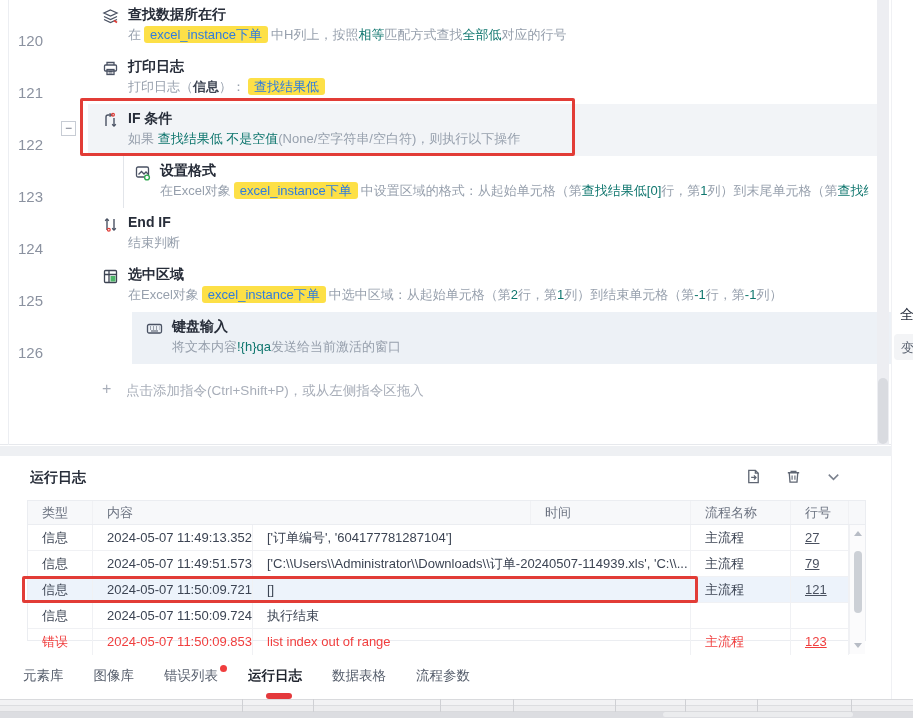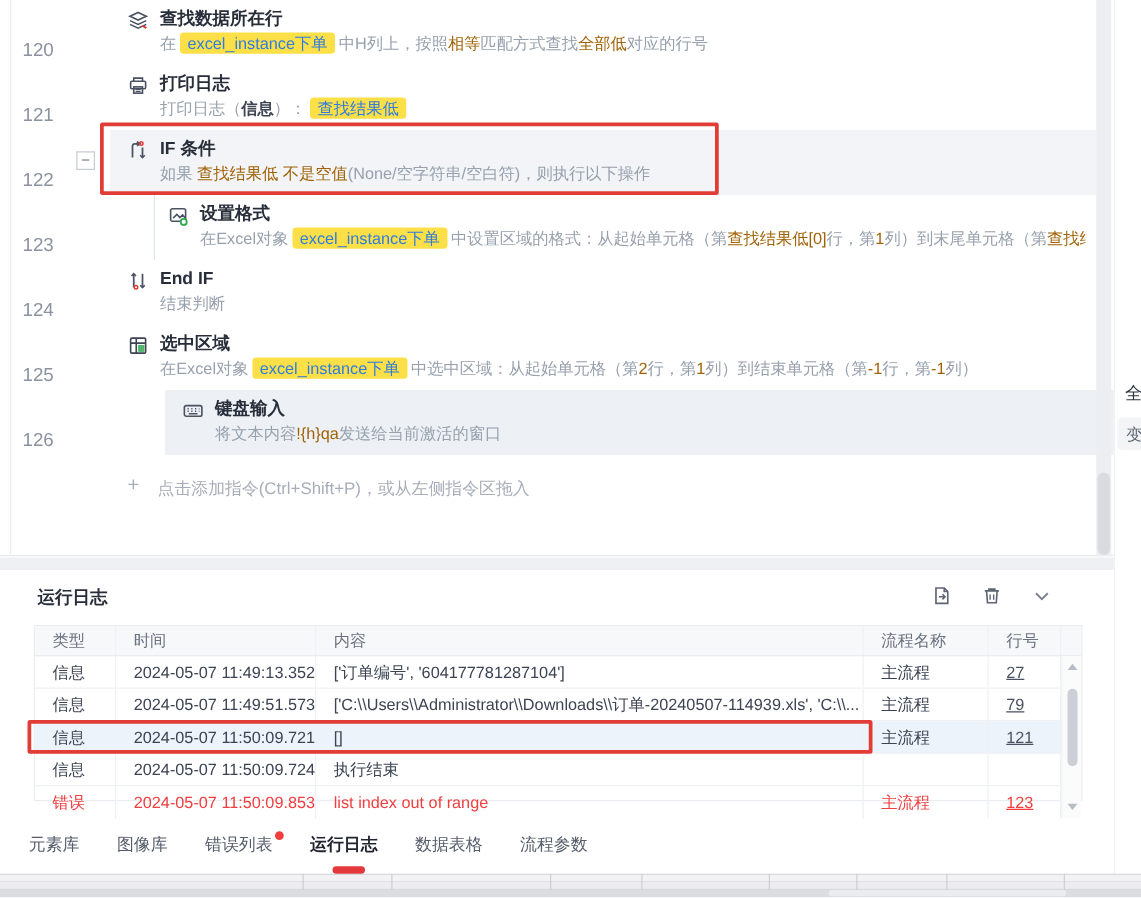--- a/index.html
+++ b/index.html
@@ -16,21 +16,21 @@
   .row-body.selected { background:#f2f4f7; }
   .row-body.selected2 { background:#edf1f6;margin-left:44px; }
   .row-icon { position:absolute; left:14px; top:8px; width:18px; height:18px; }
   .row-icon.indent { left:46px; }
   .row-icon svg { width:17px; height:17px; display:block; }
   .row-text { position:absolute; left:40px; top:4px; right:8px; }
   .row-text.indent { left:72px; }
   .row-title { font-size:14px; font-weight:700; color:#272d39; line-height:20px; }
   .row-desc { font-size:13px; color:#97a0ad; line-height:22px; white-space:nowrap; overflow:hidden; }
   .seg-plain { color:#97a0ad; }
-  .seg-blue { color:#a16207; }
+  .seg-blue { color:#0f766e; }
   .seg-dark { color:#3d4452; font-weight:700; }
   .seg-chip { background:#fde047; color:#2f7ce0; border-radius:3px; padding:1px 6px; margin:0 3px; }
   .collapse-box { position:absolute; left:61px; top:121px; width:15px; height:15px; border:1px solid #c7ccd4;
     background:#fff; color:#6a7181; font-size:12px; line-height:12px; text-align:center; z-index:5; }
   .child-guide { position:absolute; left:123px; top:156px; width:1px; height:52px; background:#e2e5ea; }
   .add-row { position:absolute; left:0; top:364px; width:877px; height:50px; }
   .add-plus { position:absolute; left:102px; top:16px; color:#a8aeb9; font-size:16px; }
   .add-hint { position:absolute; left:126px; top:18px; color:#a8aeb9; font-size:13.5px; }
   .flow-scrollbar { position:absolute; left:877px; top:0; width:12px; height:445px; background:#edeef2; }
   .flow-scroll-thumb { position:absolute; left:1px; top:378px; width:10px; height:66px; border-radius:5px; background:#d9dbe0; }
@@ -257,22 +257,22 @@
       <div class="tool">
         <svg viewBox="0 0 18 18" fill="none" stroke="#7a818d" stroke-width="1.6">
           <path d="M4 7l5 5 5-5"></path>
         </svg>
       </div>
     </div>
 
     <div class="log-table">
       <div class="lt-header" id="log-header">
           <div class="cell c-type">类型</div>
+          <div class="cell c-content">内容</div>
           <div class="cell c-time">时间</div>
-          <div class="cell c-content">内容</div>
           <div class="cell c-flow">流程名称</div>
           <div class="cell c-line">行号</div>
           <div class="cell c-sb"></div>
         </div>
       <div id="log-rows">
           <div class="lt-row">
             <div class="cell c-type">信息</div>
             <div class="cell c-time">2024-05-07 11:49:13.352</div>
             <div class="cell c-content">['订单编号', '604177781287104']</div>
             <div class="cell c-flow">主流程</div>

